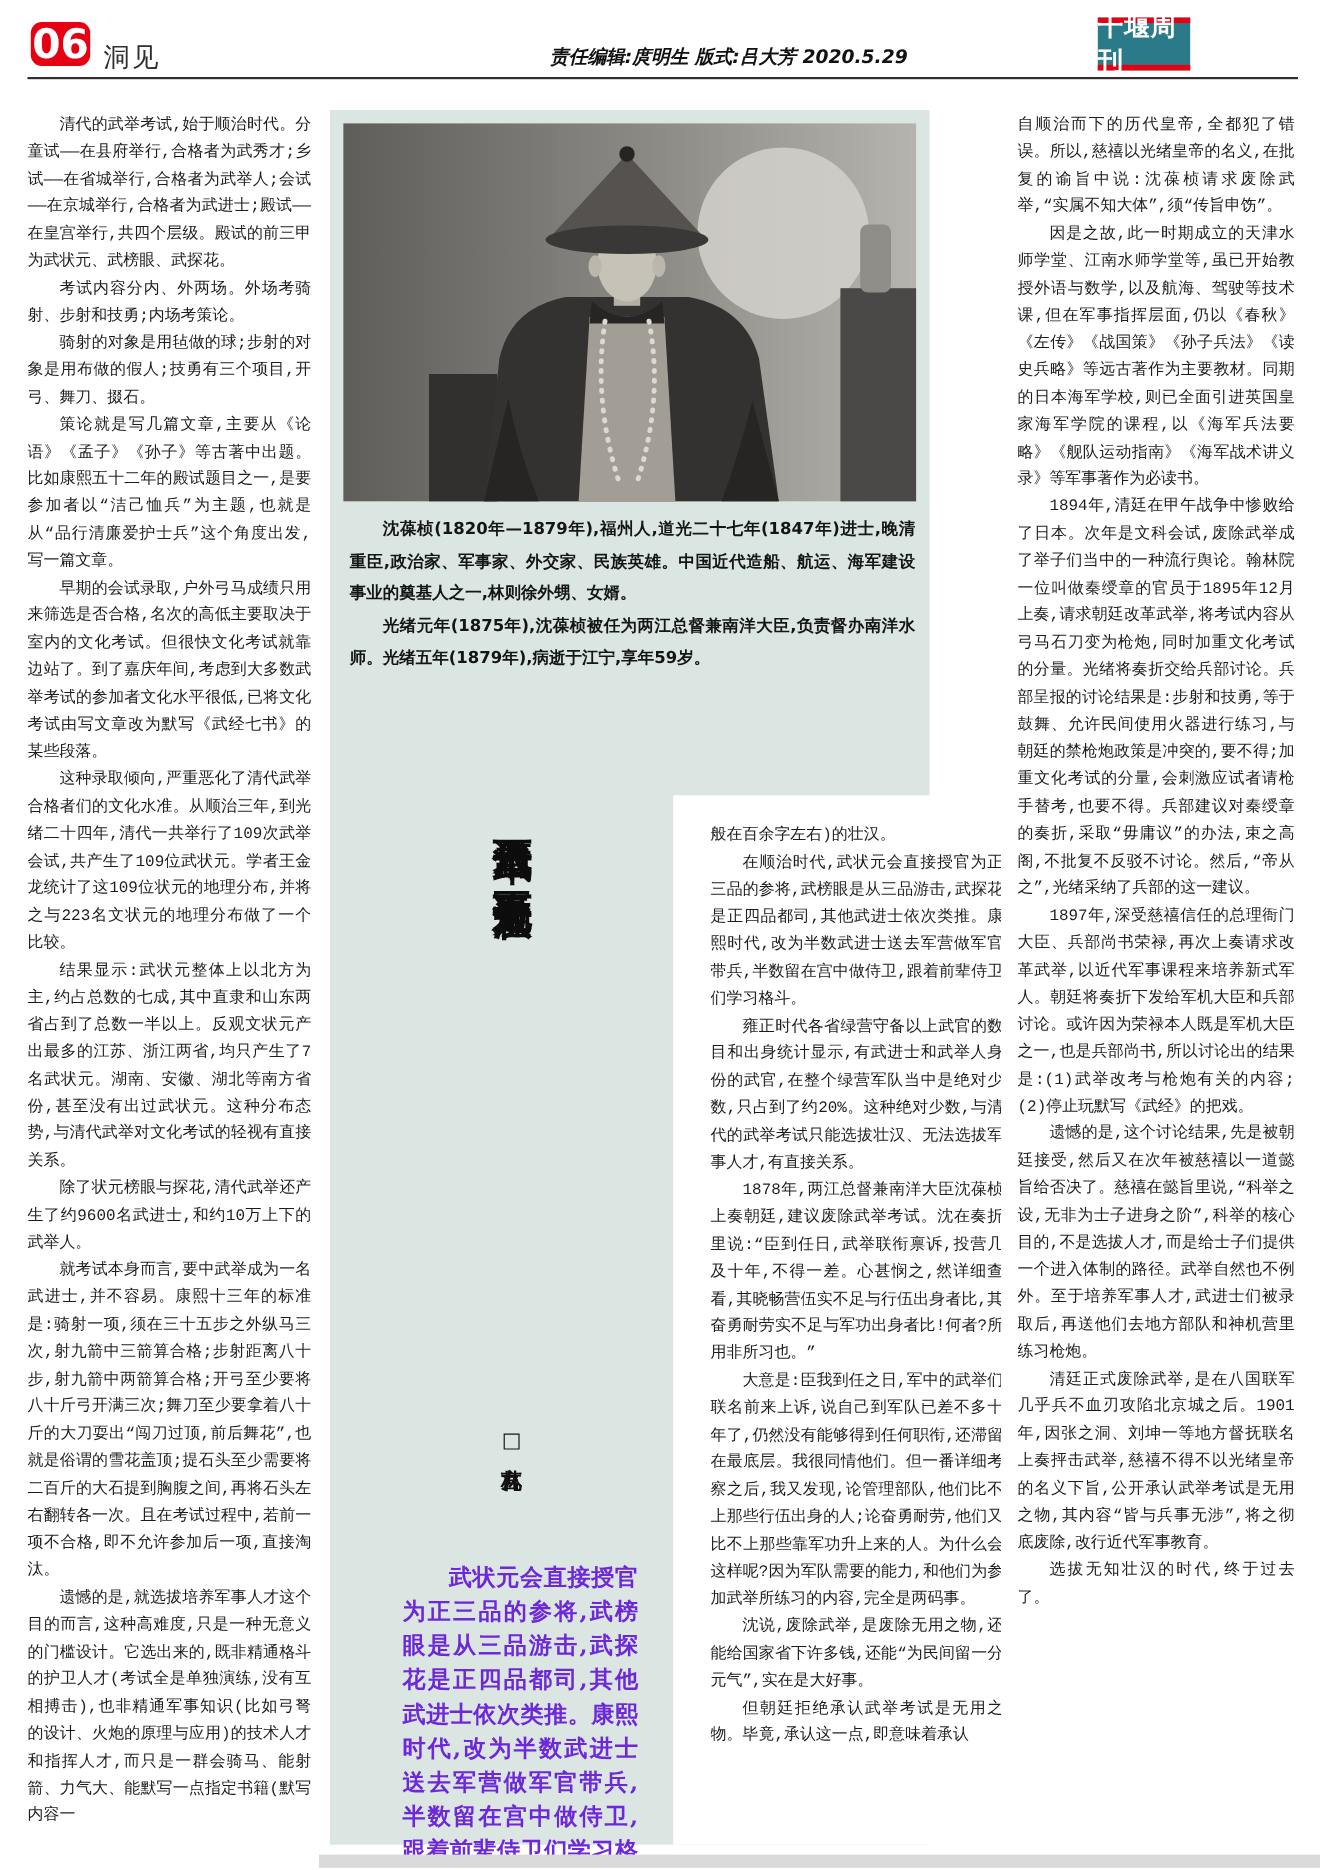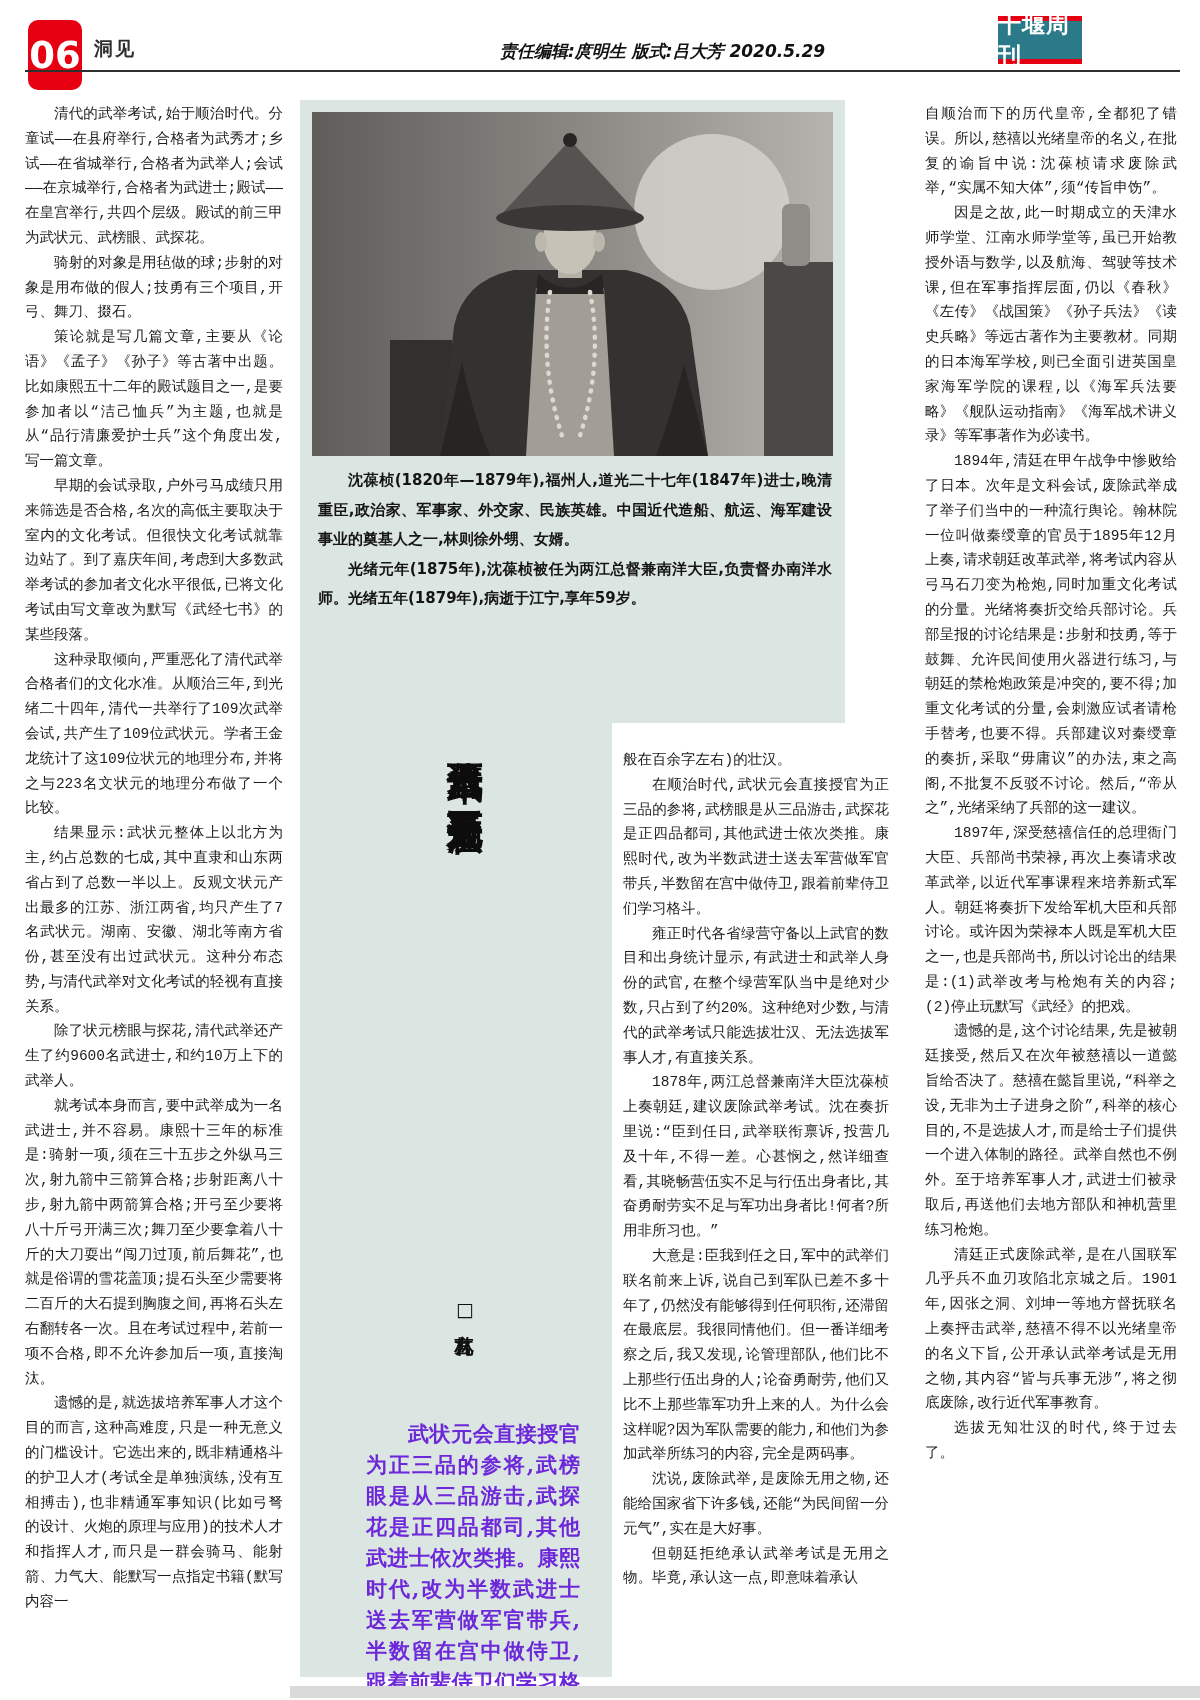--- a/index.html
+++ b/index.html
@@ -1,22 +1,22 @@
 <!DOCTYPE html>
 <html style="--accent-red: #e60012; --masthead-teal: #2a7a8a; --panel-bg: #dbe5e2;"><head>
 <meta charset="utf-8">
 <style>
   html,body{margin:0;padding:0;background:#e9e9e9;}
   .page{position:relative;width:1200px;height:1700px;margin:0 auto;background:#ffffff;overflow:hidden;
         font-family:"DejaVu Sans",sans-serif;color:#1c1c1c;}
   
-  .pagenum{position:absolute;left:28px;top:20px;width:54px;height:70px;border-radius:10px;
+  .pagenum{position:absolute;left:28px;top:20px;width:54px;height:40px;border-radius:10px;
            background:var(--accent-red,#e60012);color:#fff;font-size:37px;font-weight:bold;
            display:flex;align-items:center;justify-content:center;font-family:"DejaVu Sans",sans-serif;}
-  .section{position:absolute;left:94px;top:36px;font-size:19px;font-weight:bold;color:#2e2e2e;letter-spacing:2px;}
+  .section{position:absolute;left:94px;top:36px;font-size:24px;font-weight:normal;color:#2e2e2e;letter-spacing:2px;}
   .editor{position:absolute;left:500px;top:40px;width:484px;font-size:17px;
           font-weight:bold;font-style:italic;color:#111;}
   .masthead{position:absolute;left:998px;top:16px;width:84px;height:38px;
             background:var(--masthead-teal,#2a7a8a);border-top:5px solid var(--accent-red,#e60012);
             border-bottom:5px solid var(--accent-red,#e60012);color:#fff;font-size:23px;font-weight:bold;
             display:flex;align-items:center;justify-content:center;letter-spacing:1px;
             font-family:"DejaVu Serif",serif;}
   .header-rule{position:absolute;left:25px;top:70px;width:1155px;height:2px;background:#2f2f2f;}
   
   .col p.para{margin:0;text-indent:2em;font-size:14.5px;line-height:24.8px;text-align:justify;
@@ -33,37 +33,38 @@
                   text-align:justify;color:#151515;font-family:"DejaVu Sans",sans-serif;}
   .headline{position:absolute;left:441px;top:733px;height:560px;margin:0;
             writing-mode:vertical-rl;text-orientation:upright;font-size:36px;font-weight:bold;
             letter-spacing:1px;color:#0d0d0d;font-family:"DejaVu Serif",serif;}
   .author{position:absolute;left:452px;top:1298px;height:130px;
           writing-mode:vertical-rl;text-orientation:upright;font-size:19px;font-weight:bold;color:#111;}
   .abstract{position:absolute;left:366px;top:1418px;width:214px;font-size:21px;line-height:31px;
             font-weight:bold;text-indent:2em;text-align:justify;color:#6d28d9;
             font-family:"DejaVu Serif",serif;}
   .whitebox{position:absolute;left:612px;top:723px;width:298px;height:954px;background:#ffffff;
-            box-sizing:border-box;padding:25px 10px 0 11px;overflow:hidden;}
+            box-sizing:border-box;padding:25px 10px 0 34px;overflow:hidden;}
   .whitebox .col.middle{position:static;width:266px;height:925px;overflow:hidden;display:block;}
   .footer-band{position:absolute;left:290px;top:1686px;width:910px;height:12px;background:#dadada;}
 </style>
 </head>
 <body>
 
 <div class="page">
 
   <div class="pagenum">06</div>
   <div class="section">洞见</div>
   <div class="editor">责任编辑:庹明生 版式:吕大芳 2020.5.29</div>
   <div class="masthead">十堰周刊</div>
   <div class="header-rule"></div>
 
   <section class="col left">
       <p class="para">清代的武举考试,始于顺治时代。分童试——在县府举行,合格者为武秀才;乡试——在省城举行,合格者为武举人;会试——在京城举行,合格者为武进士;殿试——在皇宫举行,共四个层级。殿试的前三甲为武状元、武榜眼、武探花。</p>
+      <p class="para">考试内容分内、外两场。外场考骑射、步射和技勇;内场考策论。</p>
       <p class="para">骑射的对象是用毡做的球;步射的对象是用布做的假人;技勇有三个项目,开弓、舞刀、掇石。</p>
       <p class="para">策论就是写几篇文章,主要从《论语》《孟子》《孙子》等古著中出题。比如康熙五十二年的殿试题目之一,是要参加者以“洁己恤兵”为主题,也就是从“品行清廉爱护士兵”这个角度出发,写一篇文章。</p>
       <p class="para">早期的会试录取,户外弓马成绩只用来筛选是否合格,名次的高低主要取决于室内的文化考试。但很快文化考试就靠边站了。到了嘉庆年间,考虑到大多数武举考试的参加者文化水平很低,已将文化考试由写文章改为默写《武经七书》的某些段落。</p>
       <p class="para">这种录取倾向,严重恶化了清代武举合格者们的文化水准。从顺治三年,到光绪二十四年,清代一共举行了109次武举会试,共产生了109位武状元。学者王金龙统计了这109位状元的地理分布,并将之与223名文状元的地理分布做了一个比较。</p>
       <p class="para">结果显示:武状元整体上以北方为主,约占总数的七成,其中直隶和山东两省占到了总数一半以上。反观文状元产出最多的江苏、浙江两省,均只产生了7名武状元。湖南、安徽、湖北等南方省份,甚至没有出过武状元。这种分布态势,与清代武举对文化考试的轻视有直接关系。</p>
       <p class="para">除了状元榜眼与探花,清代武举还产生了约9600名武进士,和约10万上下的武举人。</p>
       <p class="para">就考试本身而言,要中武举成为一名武进士,并不容易。康熙十三年的标准是:骑射一项,须在三十五步之外纵马三次,射九箭中三箭算合格;步射距离八十步,射九箭中两箭算合格;开弓至少要将八十斤弓开满三次;舞刀至少要拿着八十斤的大刀耍出“闯刀过顶,前后舞花”,也就是俗谓的雪花盖顶;提石头至少需要将二百斤的大石提到胸腹之间,再将石头左右翻转各一次。且在考试过程中,若前一项不合格,即不允许参加后一项,直接淘汰。</p>
       <p class="para">遗憾的是,就选拔培养军事人才这个目的而言,这种高难度,只是一种无意义的门槛设计。它选出来的,既非精通格斗的护卫人才(考试全是单独演练,没有互相搏击),也非精通军事知识(比如弓弩的设计、火炮的原理与应用)的技术人才和指挥人才,而只是一群会骑马、能射箭、力气大、能默写一点指定书籍(默写内容一</p>
     </section>
 

